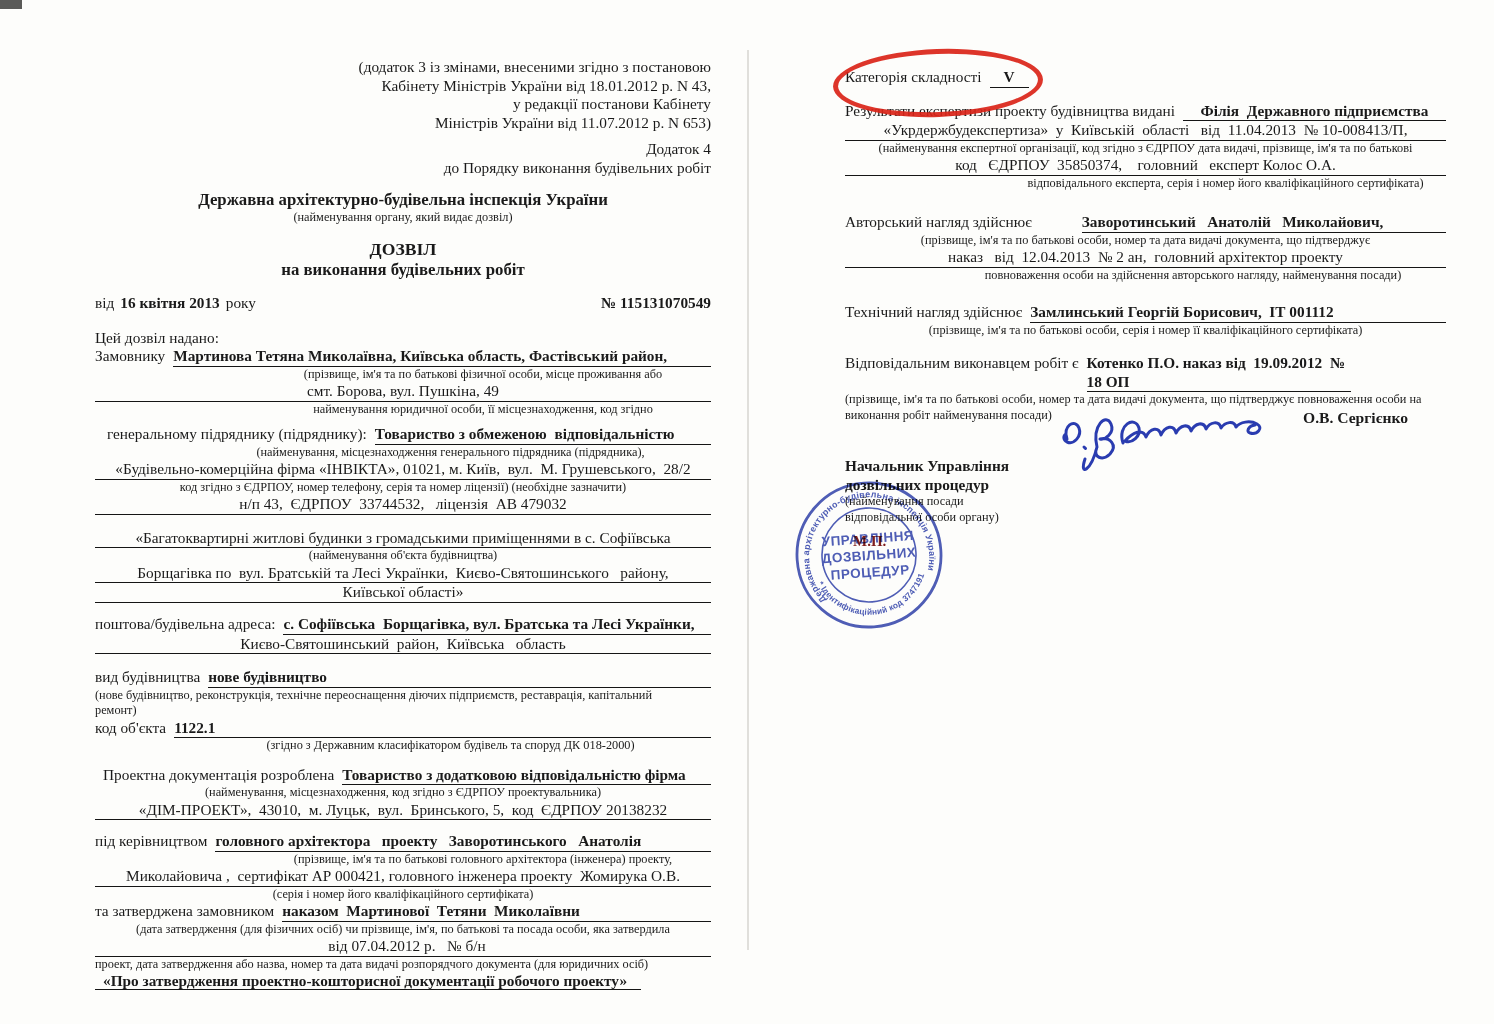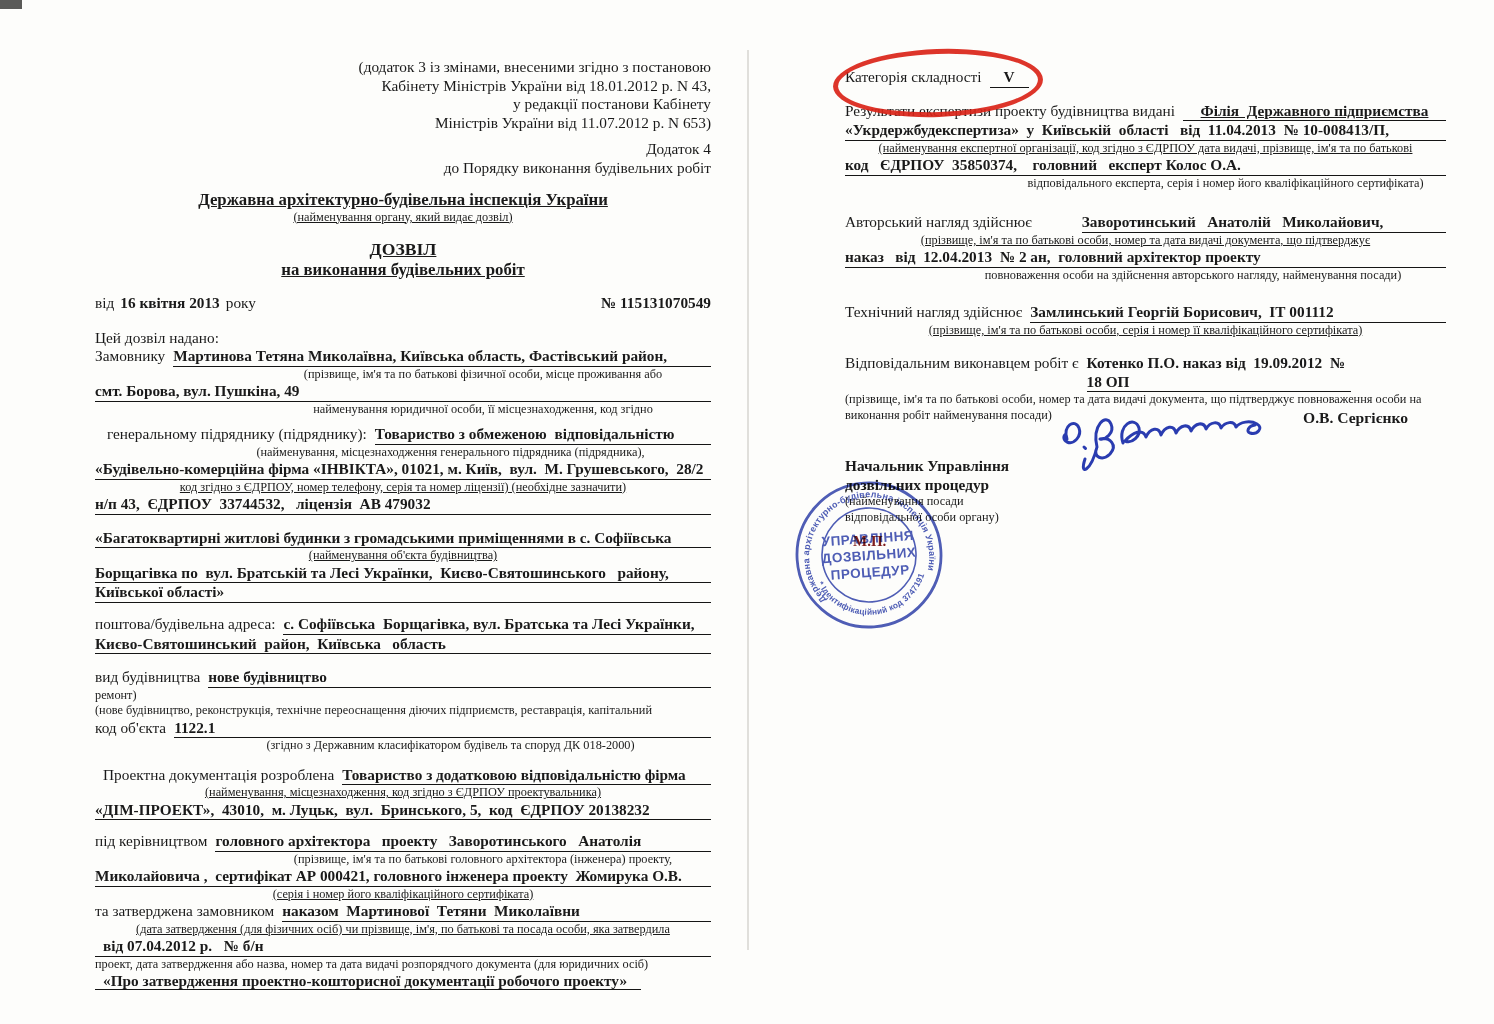--- a/index.html
+++ b/index.html
@@ -5,28 +5,28 @@
   html,body{margin:0;padding:0;}
   body{width:1494px;height:1024px;background:#fdfdfb;position:relative;overflow:hidden;
        font-family:"Liberation Serif","DejaVu Serif",serif;color:#1a1a1a;}
   .page{position:absolute;}
   #pl{left:95px;top:58px;width:616px;}
   #pr{left:845px;top:62px;width:601px;}
   .m{font-size:15.3px;line-height:18.6px;}
   .h{font-size:12.3px;line-height:15.4px;}
   .b{font-weight:bold;}
   .tr{text-align:right;}
-  .tc{text-align:center;text-decoration:underline;}
+  .tc{text-align:center;}
   .cr{text-align:center;padding-left:160px;}
   .crs{text-align:center;padding-left:95px;}
   .row{display:flex;align-items:baseline;}
   .lbl{white-space:pre-wrap;padding-right:8px;flex:0 0 auto;}
   .val{flex:1 1 auto;font-weight:bold;border-bottom:1.8px solid #151515;white-space:pre-wrap;}
   .val.fit{flex:0 0 auto;padding:0 14px;}
-  .full{display:block;font-weight:bold;border-bottom:1.8px solid #151515;white-space:pre-wrap;}
+  .full{display:block;font-weight:normal;border-bottom:1.8px solid #151515;white-space:pre-wrap;text-align:center;}
   .tail{flex:0 0 95px;}
   .h1{font-size:16.8px;line-height:20px;}
   .h2{font-size:17.6px;line-height:21px;}.mt6{margin-top:6px;}.mt8{margin-top:8px;margin-left:12px;}
   .mt12{margin-top:12px;}.mt14{margin-top:14px;}.mt16{margin-top:16px;}
   .mt20{margin-top:20px;}.mt22{margin-top:22px;gap:42px;}.mt34{margin-top:34px;}
   #seam{position:absolute;left:747px;top:50px;width:2px;height:900px;background:rgba(125,118,105,.22);}
   #corner-artifact{position:absolute;left:0;top:0;width:22px;height:9px;background:#5a5a58;}
   #red-oval{position:absolute;left:-12px;top:-19px;width:200px;height:58px;
             border:5px solid #da2418;border-radius:50%;transform:rotate(-2deg);opacity:.92;}
   #category-line{position:relative;}
@@ -97,22 +97,22 @@
   <div class="m row mt12">
     <span class="lbl">поштова/будівельна адреса:</span>
     <span class="val">с. Софіївська  Борщагівка, вул. Братська та Лесі Українки,</span>
   </div>
   <div class="m full">Києво-Святошинський  район,  Київська   область</div>
 
   <div class="m row mt14">
     <span class="lbl">вид будівництва</span>
     <span class="val">нове будівництво</span>
   </div>
+  <div class="h">(нове будівництво, реконструкція, технічне переоснащення діючих підприємств, реставрація, капітальний</div>
   <div class="h">ремонт)</div>
-  <div class="h">(нове будівництво, реконструкція, технічне переоснащення діючих підприємств, реставрація, капітальний</div>
 
   <div class="m row">
     <span class="lbl">код об'єкта</span>
     <span class="val">1122.1</span>
   </div>
   <div class="h crs">(згідно з Державним класифікатором будівель та споруд ДК 018-2000)</div>
 
   <div class="m row mt12">
     <span class="lbl" style="padding-left:8px;">Проектна документація розроблена</span>
     <span class="val">Товариство з додатковою відповідальністю фірма</span>

